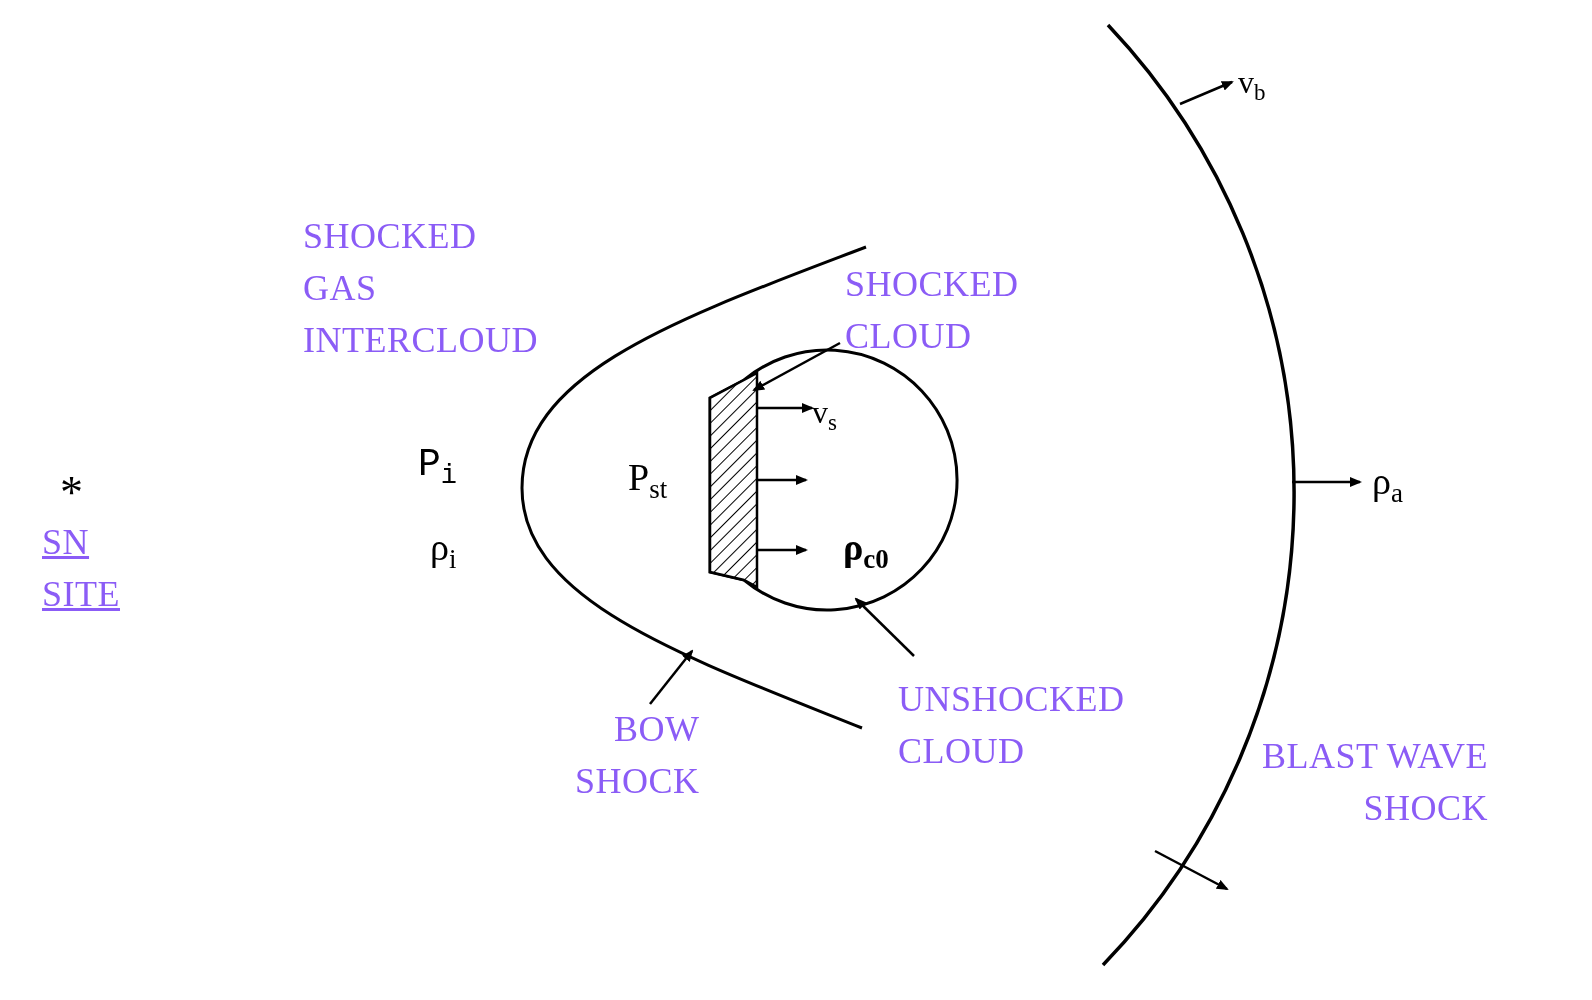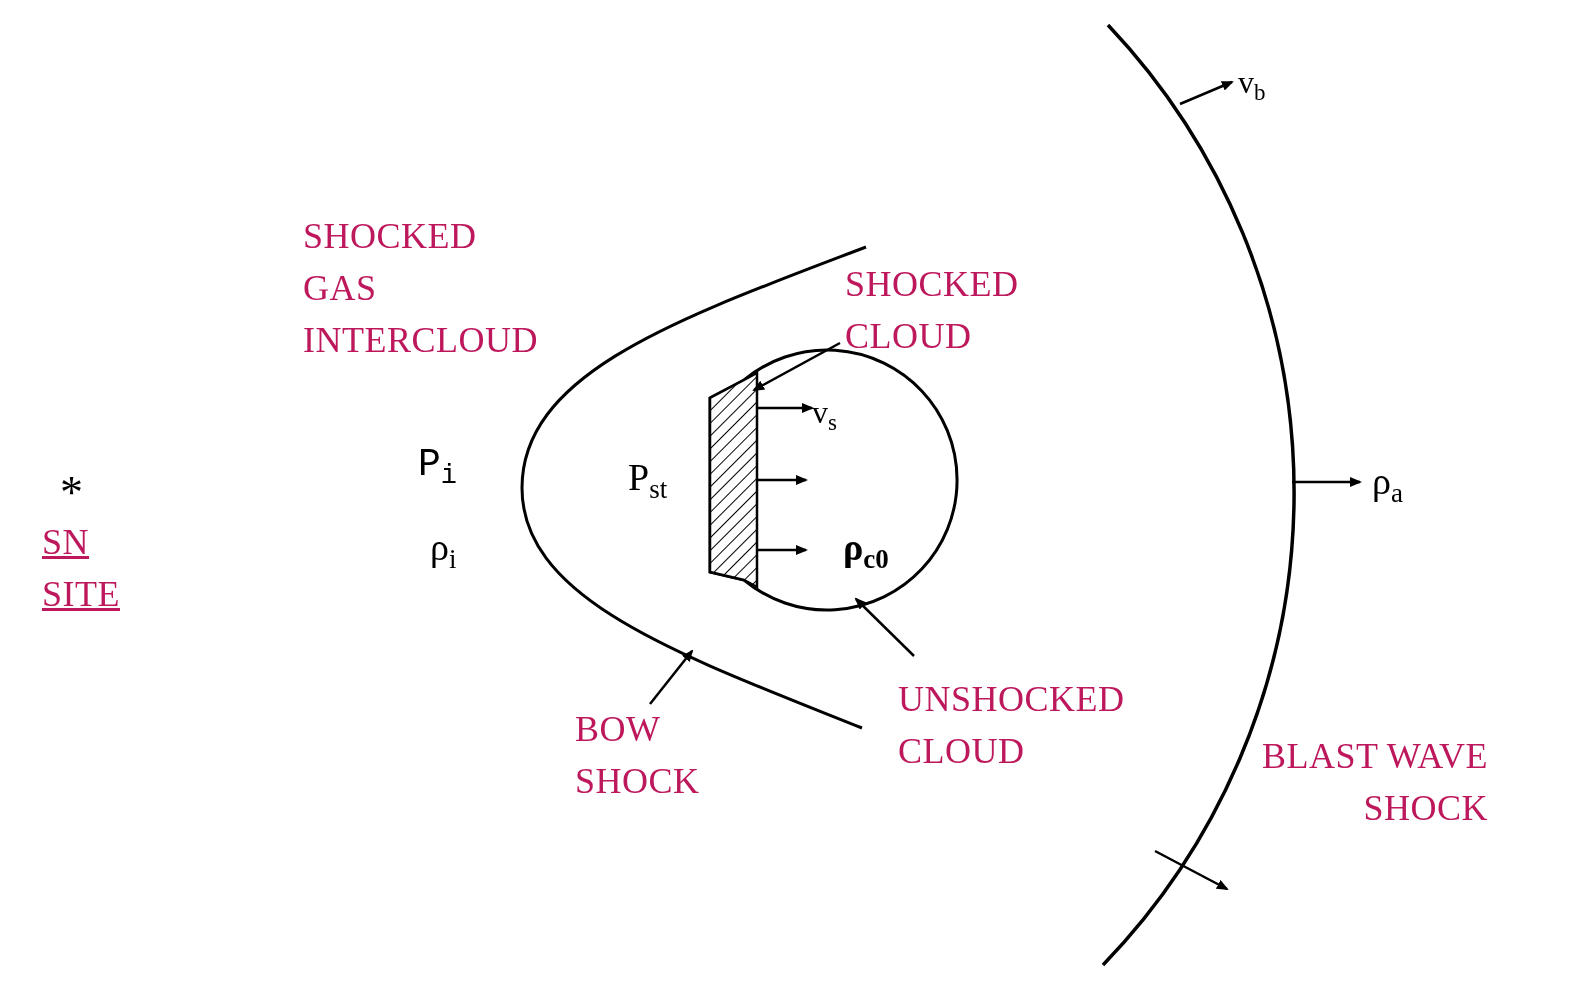--- a/index.html
+++ b/index.html
@@ -22,21 +22,21 @@
     top: 0;
     width: 1592px;
     height: 1000px;
   }
   .lbl {
     position: absolute;
     font-size: 36px;
     line-height: 52px;
     letter-spacing: 0.5px;
     white-space: nowrap;
-    color: #be185d;
+    color: #8b5cf6;
   }
   .lbl span { display: block; }
   .sym {
     position: absolute;
     font-size: 38px;
     line-height: 1;
     white-space: nowrap;
   }
   .sym .sub {
     font-size: 27px;
@@ -106,21 +106,21 @@
   <div class="lbl" style="left:845px; top:258px;">
     <span>SHOCKED</span>
     <span>CLOUD</span>
   </div>
 
   <div class="lbl" style="left:898px; top:653px;margin-top:20px;">
     <span>UNSHOCKED</span>
     <span>CLOUD</span>
   </div>
 
-  <div class="lbl" style="left:575px; top:703px;">
+  <div class="lbl" style="left:575px; top:703px;text-align:right;">
     <span>BOW</span>
     <span>SHOCK</span>
   </div>
 
   <div class="lbl" style="left:1262px; top:730px;text-align:right;">
     <span>BLAST WAVE</span>
     <span>SHOCK</span>
   </div>
 
   <div class="sym" style="left:418px; top:446px;font-family:Liberation Mono, monospace;"><span>P</span><span class="sub">i</span></div>

